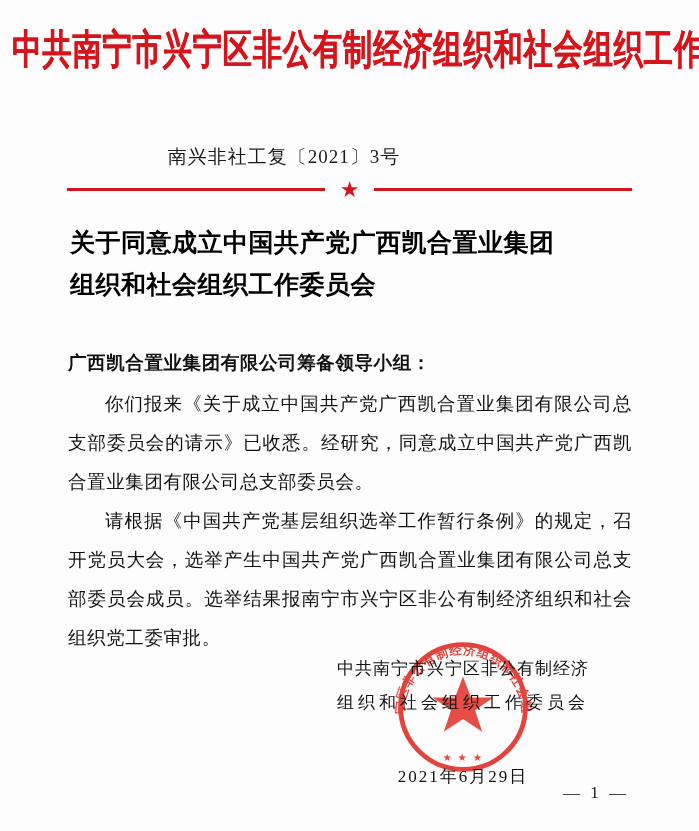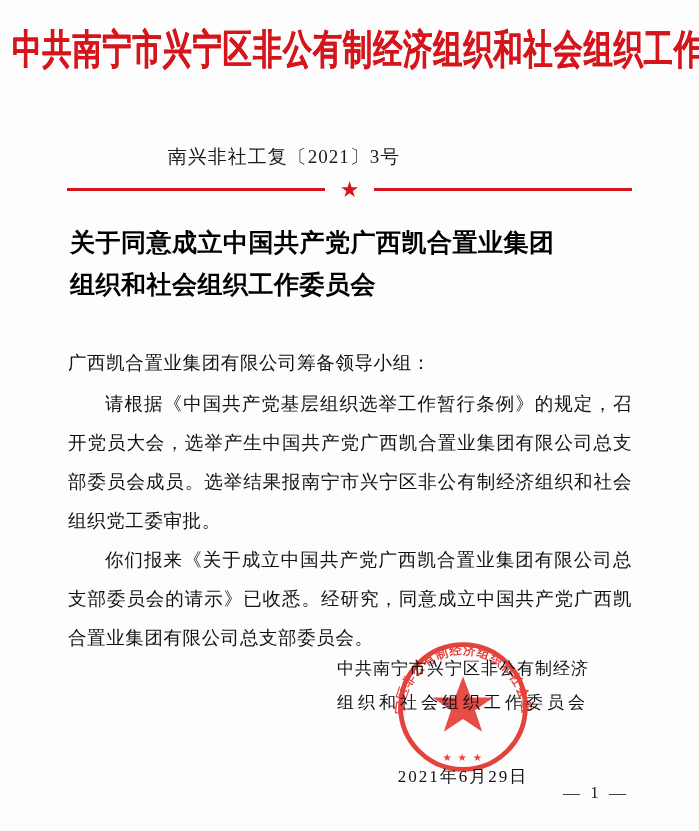--- a/index.html
+++ b/index.html
@@ -104,20 +104,21 @@
     top: 344px;
     left: 68px;
     width: 564px;
     font-size: 18.5px;
     line-height: 39px;
     letter-spacing: 0.6px;
     color: #111;
   }
   .salutation {
     margin: 0 0 2px 0;
+    font-weight: bold;
   }
   .para {
     margin: 0;
     text-indent: 2em;
     text-align: justify;
     text-justify: inter-ideograph;
   }
 
   
   .signature {
@@ -172,22 +173,22 @@
     <div class="line right"></div>
   </div>
 
   <div class="doc-title">
     <div>关于同意成立中国共产党广西凯合置业集团</div>
     <div>组织和社会组织工作委员会</div>
   </div>
 
   <div class="body-block">
     <p class="salutation">广西凯合置业集团有限公司筹备领导小组：</p>
+    <p class="para">你们报来《关于成立中国共产党广西凯合置业集团有限公司总支部委员会的请示》已收悉。经研究，同意成立中国共产党广西凯合置业集团有限公司总支部委员会。</p>
     <p class="para">请根据《中国共产党基层组织选举工作暂行条例》的规定，召开党员大会，选举产生中国共产党广西凯合置业集团有限公司总支部委员会成员。选举结果报南宁市兴宁区非公有制经济组织和社会组织党工委审批。</p>
-    <p class="para">你们报来《关于成立中国共产党广西凯合置业集团有限公司总支部委员会的请示》已收悉。经研究，同意成立中国共产党广西凯合置业集团有限公司总支部委员会。</p>
   </div>
 
   <svg class="seal" viewBox="0 0 200 200" aria-hidden="true">
     <defs>
       <path id="sealArc" d="M 100,100 m -76,0 a 76,76 0 1,1 152,0" fill="none"></path>
       <path id="sealArcTop" d="M 26,108 A 74,74 0 0 1 174,108" fill="none"></path>
     </defs>
     <circle cx="100" cy="100" r="78" fill="none" stroke="#e02a22" stroke-width="6"></circle>
     <g fill="#e02a22">
 

